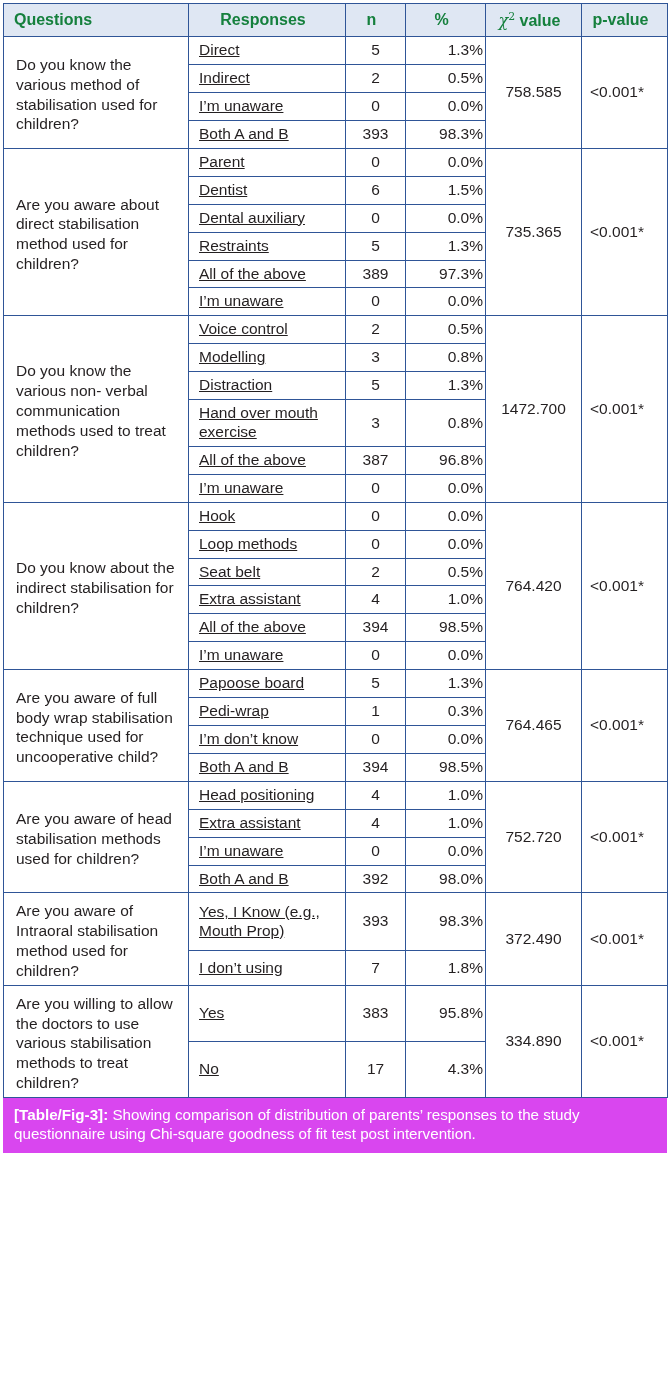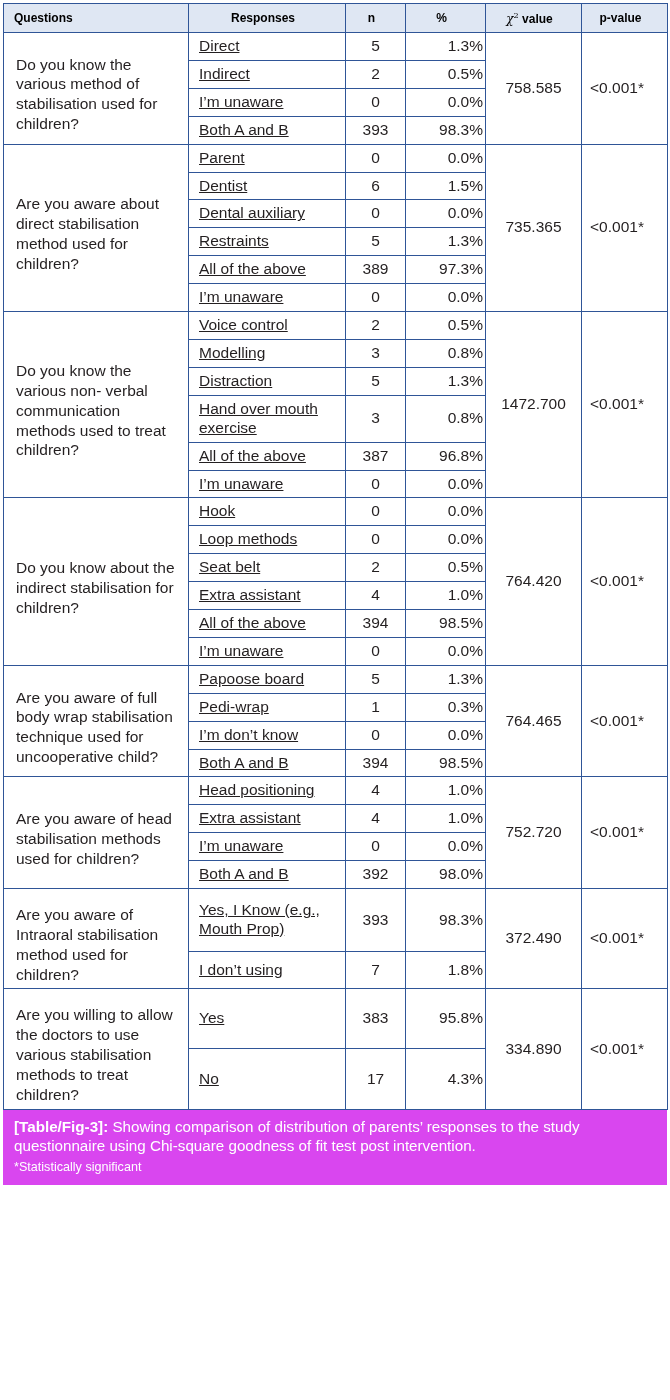--- a/index.html
+++ b/index.html
@@ -31,40 +31,40 @@
 
   table.stat-table col.c-q      { width: 185px; }
   table.stat-table col.c-r      { width: 157px; }
   table.stat-table col.c-n      { width: 60px;  }
   table.stat-table col.c-p      { width: 80px;  }
   table.stat-table col.c-chi    { width: 96px;  }
   table.stat-table col.c-pv     { width: 86px;  }
 
   thead th {
     background: #dfe7f3;
-    color: #000000;
+    color: #15803d;
     font-weight: bold;
-    font-size: 12px;
+    font-size: 16px;
     border: 1px solid #2f5597;
     padding: 6px 10px;
     text-align: left;
     height: 26px;
     box-sizing: border-box;
   }
   thead th.center { text-align: center; padding-left: 4px; padding-right: 12px;}
 
   td {
     border: 1px solid #2f5597;
     padding: 4px 10px;
     vertical-align: middle;
     line-height: 1.22;
     box-sizing: border-box;
   }
   td.qcell {
-    padding: 16px 10px 4px 12px;
+    padding: 8px 10px 4px 12px;
     line-height: 1.28;
   }
   td.resp { text-align: left; text-decoration: underline; }
   td.num  { text-align: center; padding-left: 2px; padding-right: 2px; }
   td.pct  { text-align: right; padding-left: 2px; padding-right: 2px; }
   td.chi  { text-align: center; padding-left: 2px; padding-right: 2px; margin-top: 30px; }
   td.pval { text-align: center; padding-left: 2px; padding-right: 17px; margin-top: 47px; }
 
   tr.grp-start > td { border-top: 1px solid #2f5597; }
 
@@ -313,16 +313,15 @@
         <tr>
           <td class="resp">No</td>
           <td class="num">17</td>
           <td class="pct">4.3%</td>
         </tr>
       </tbody>
   </table>
 
   <div class="caption">
     <span class="tag">[Table/Fig-3]:</span><span> Showing comparison of distribution of parents’ responses to the study questionnaire using Chi-square goodness of fit test post intervention.</span>
-    <span class="note">*Statistically significant</span>
   </div>
 
 </div>
 
 </body></html>

